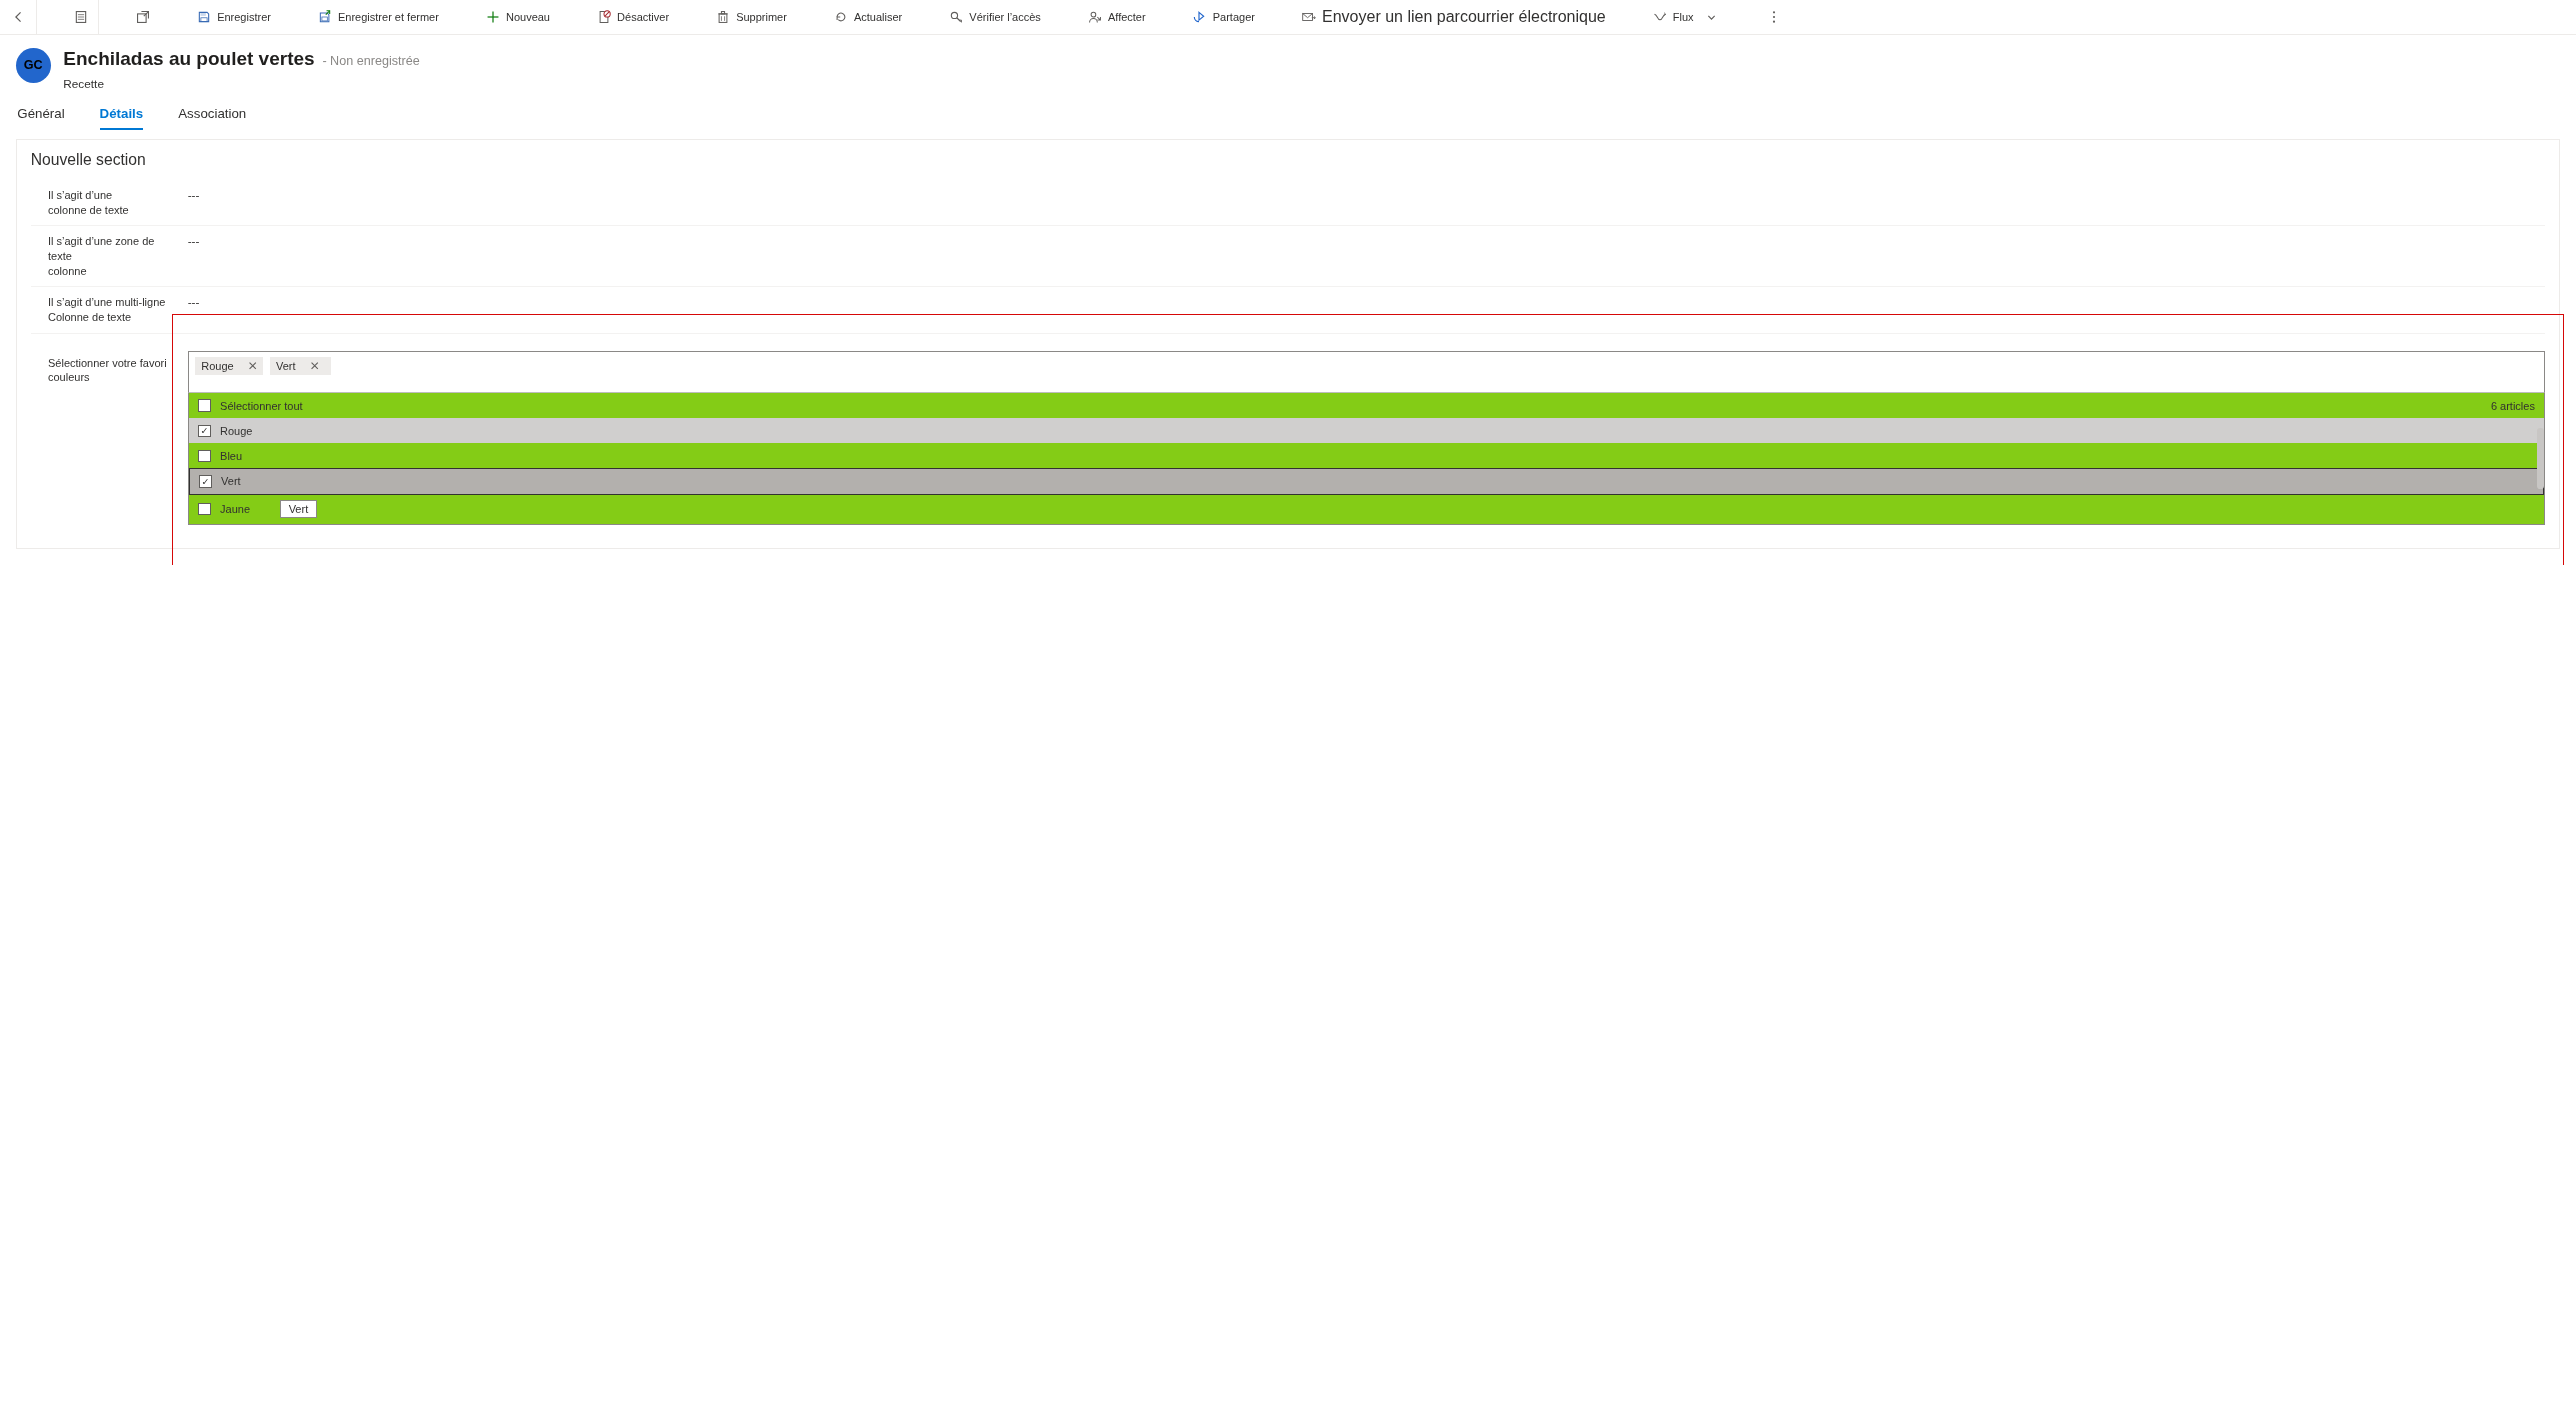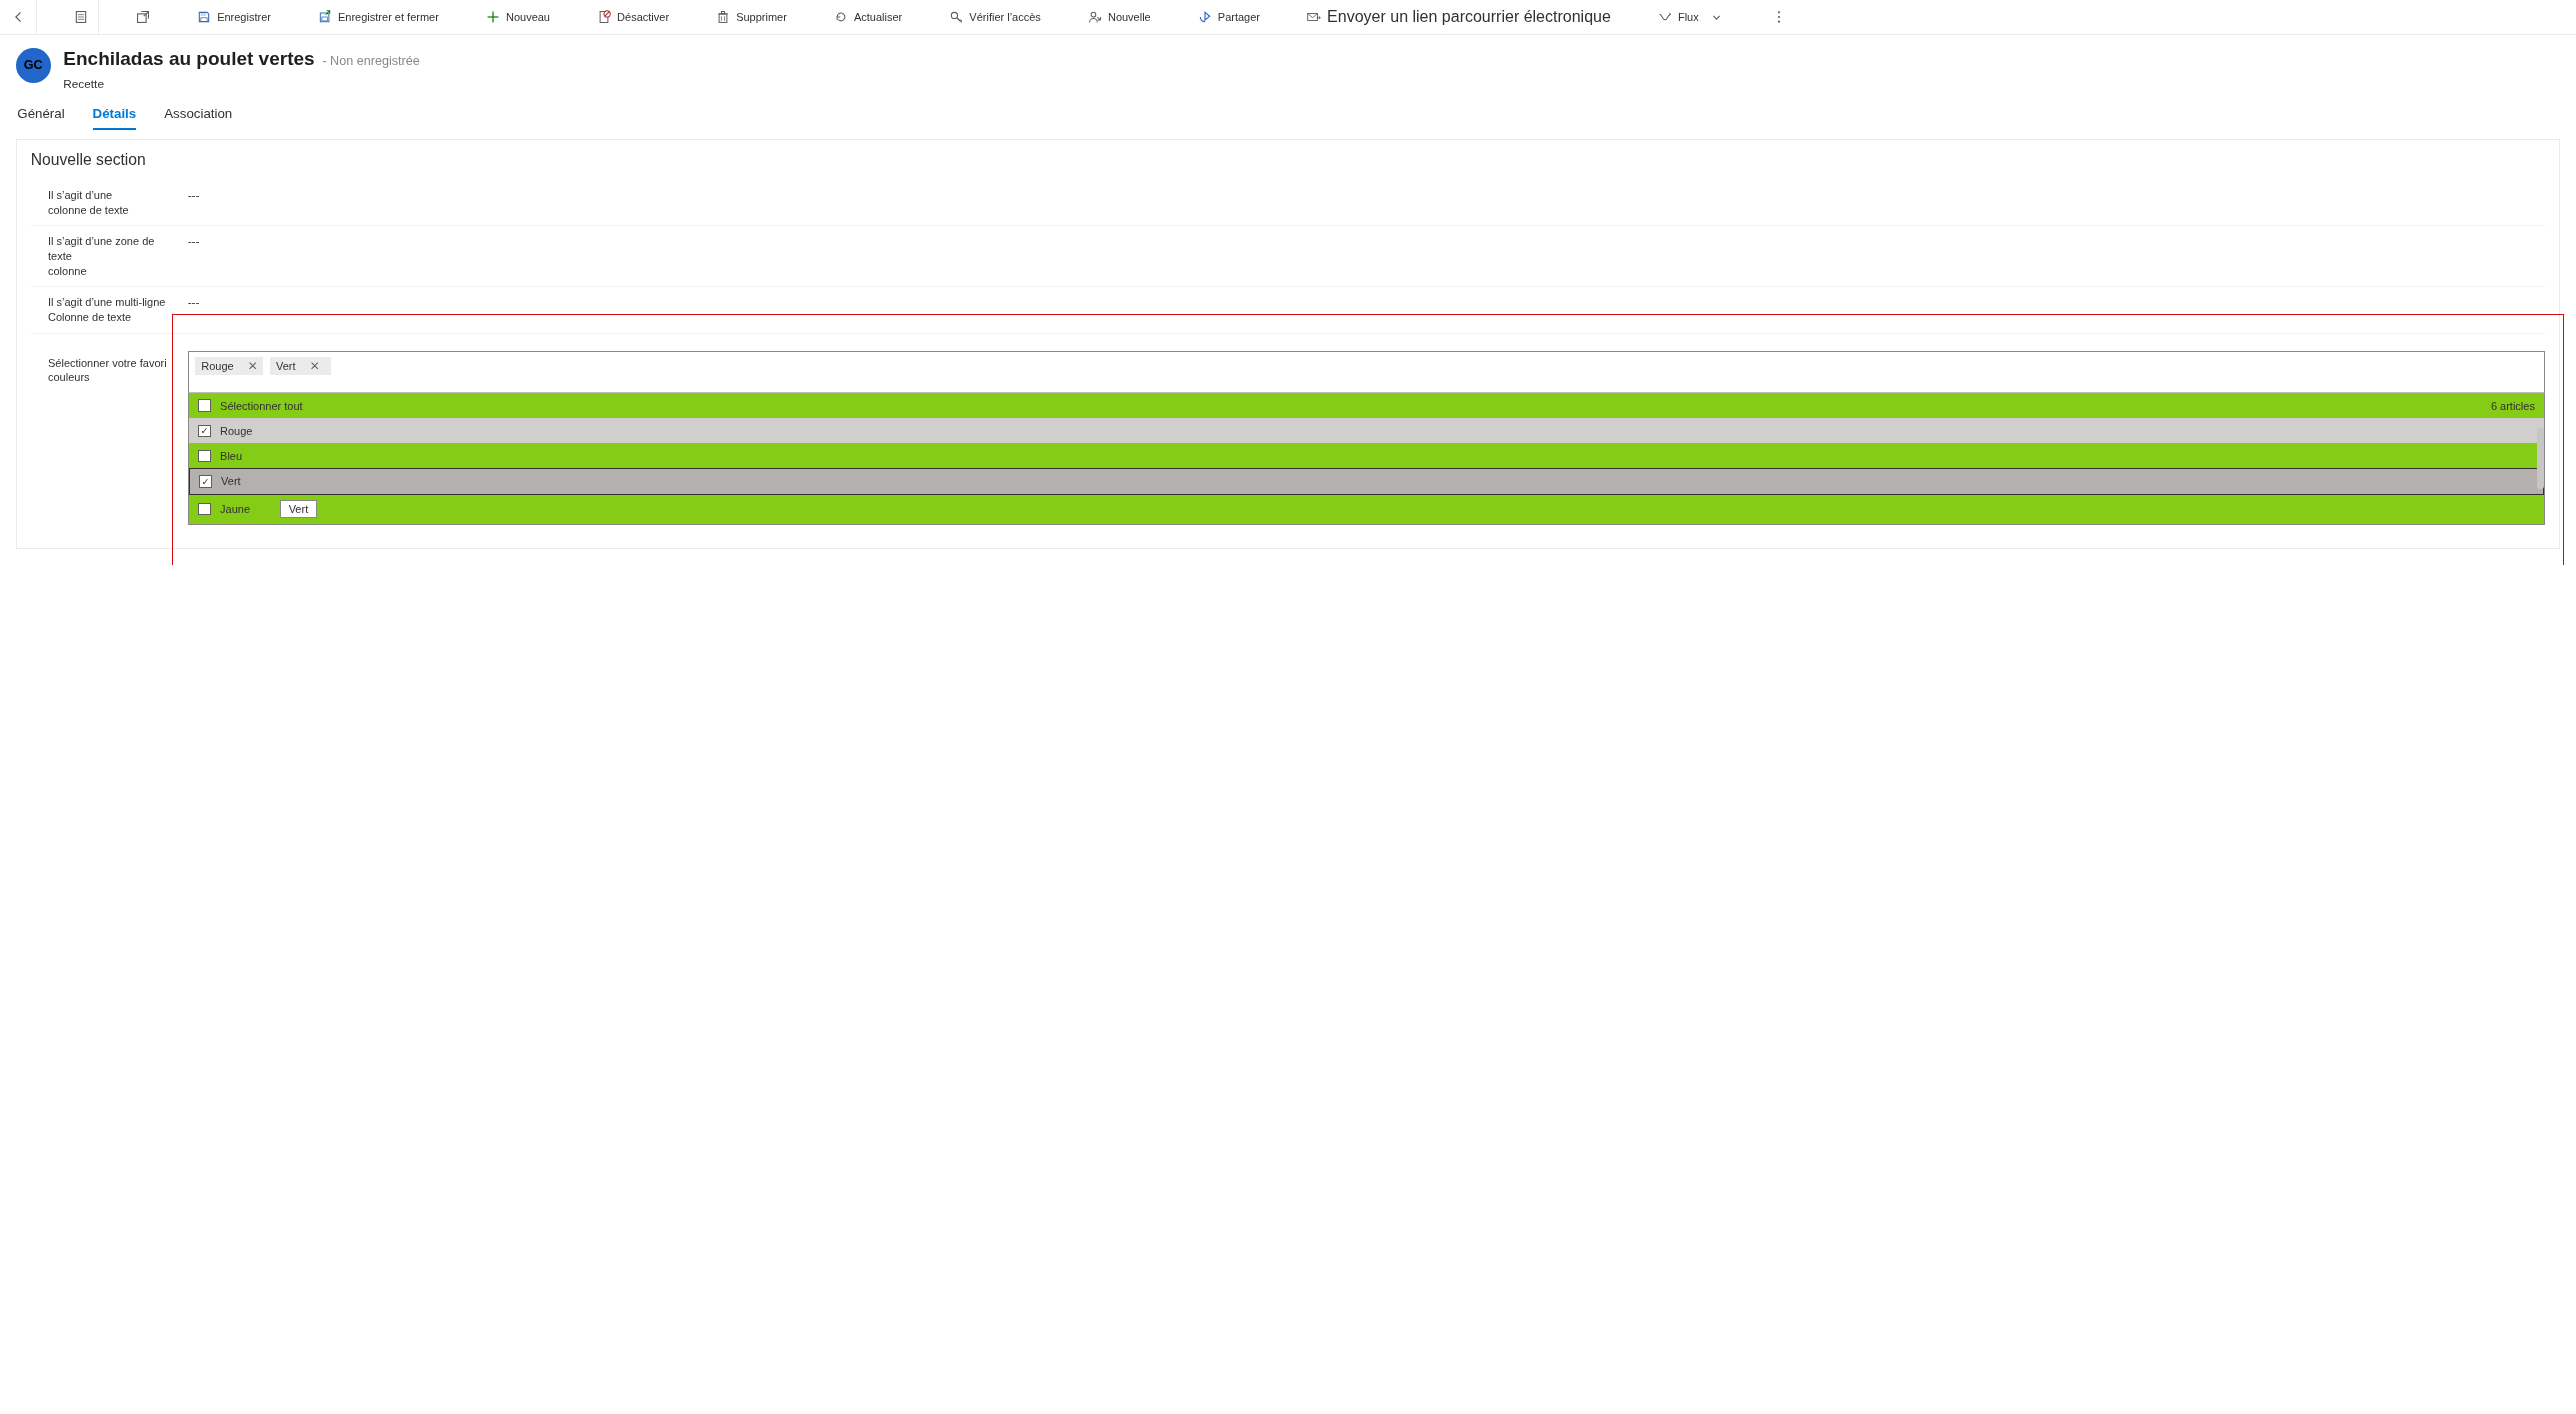--- a/index.html
+++ b/index.html
@@ -15,21 +15,21 @@
   .iconbox { width: 14px; height: 14px; display: inline-flex; align-items: center; justify-content: center; flex-shrink: 0; }
   
   .rec-head { display: flex; align-items: flex-start; gap: 12.6px; padding: 12.6px 15.7px 6.3px 15.7px; }
   .avatar { width: 35px; height: 35px; border-radius: 50%; background: #2266cc; color: #000000; display: flex; align-items: center; justify-content: center; font-size: 12.6px; font-weight: 600; }
   .titleblock { display: flex; flex-direction: column; }
   .titleline { display: flex; align-items: baseline; gap: 7.8px; }
   .title { font-size: 19px; font-weight: 700; color: #201f1e; }
   .status { font-size: 12.6px; color: #8a8886; }
   .subtitle { font-size: 11.8px; color: #323130; margin-top: 7px; }
   
-  .tabs { display: flex; gap: 28px; padding: 9.4px 17.3px 0 17.3px; align-items: center; }
+  .tabs { display: flex; gap: 35px; padding: 9.4px 17.3px 0 17.3px; align-items: center; }
   .tab { font-size: 13.3px; color: #323130; padding-bottom: 6.3px; cursor: pointer; border-bottom: 2.4px solid transparent; }
   .tab.active { color: #0078d4; border-bottom-color: #0078d4; font-weight: 700; }
   
   .panel { margin: 9.4px 15.7px 15.7px 15.7px; border: 0.8px solid #edebe9; padding: 11px 14px 23.5px 14px; position: relative; }
   .section-title { font-size: 15.7px; color: #323130; margin-bottom: 11px; }
   .fieldrow { display: flex; align-items: flex-start; padding: 7.8px 0; border-bottom: 0.8px solid #f3f2f1; }
   .fieldrow:last-of-type { border-bottom: none; }
   .fieldlabel { width: 157px; padding-right: 12.6px; padding-left: 17.3px; font-size: 11px; color: #323130; line-height: 1.35; }
   .fieldval { color: #323130; font-size: 11.8px; }
   .colorsrow { align-items: flex-start; padding-top: 17.3px; padding-bottom: 0; border-bottom: none; }
@@ -169,21 +169,21 @@
   </div>
 
   <div class="cmditem">
     <span class="iconbox">
       <svg width="14" height="14" viewBox="0 0 18 18">
           <circle cx="7" cy="6" r="3" fill="none" stroke="#605e5c" stroke-width="1.3"></circle>
           <path d="M2 16 a5 5 0 0 1 10 0" fill="none" stroke="#605e5c" stroke-width="1.3"></path>
           <path d="M12 9 L16 13 M16 9 L16 13 L12 13" fill="none" stroke="#605e5c" stroke-width="1.3"></path>
         </svg>
     </span>
-    <span class="lbl">Nouvelle</span>
+    <span class="lbl">Affecter</span>
   </div>
 
   <div class="cmditem">
     <span class="iconbox">
       <svg width="14" height="14" viewBox="0 0 18 18">
           <path d="M3 9 a6 6 0 0 0 6 6" fill="none" stroke="#2266cc" stroke-width="1.5"></path>
           <path d="M9 3 L15 8 L9 13 Z" fill="none" stroke="#2266cc" stroke-width="1.5"></path>
         </svg>
     </span>
     <span class="lbl">Partager</span>

